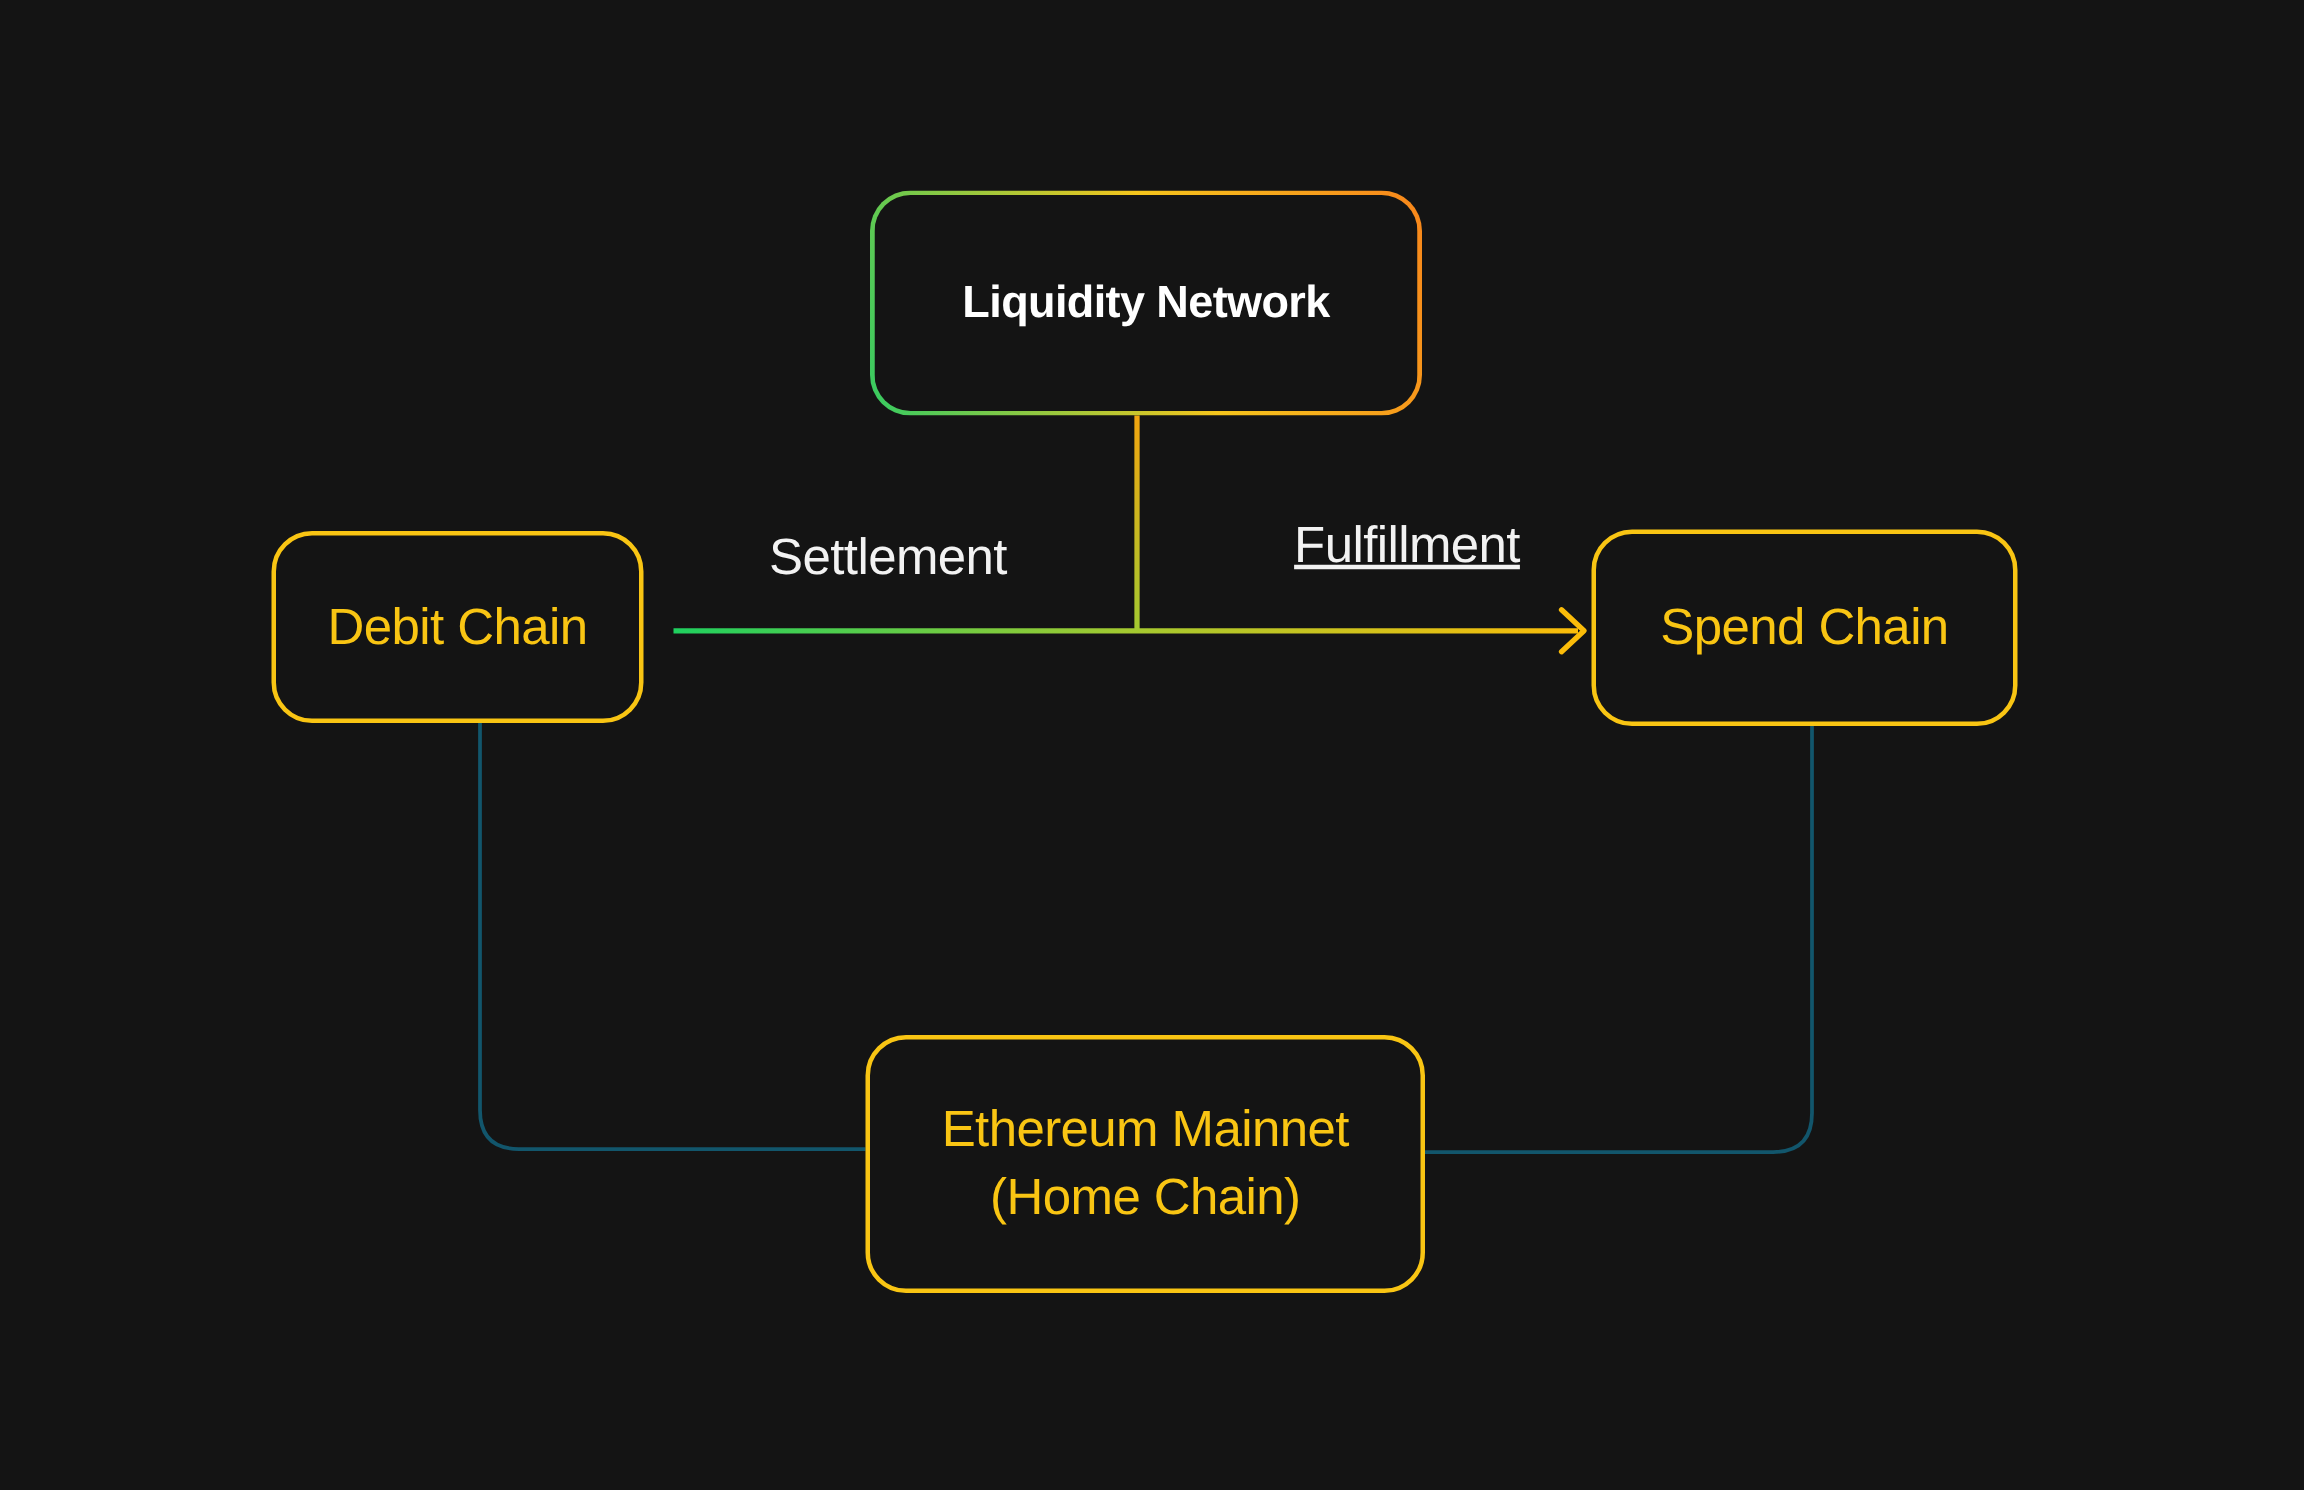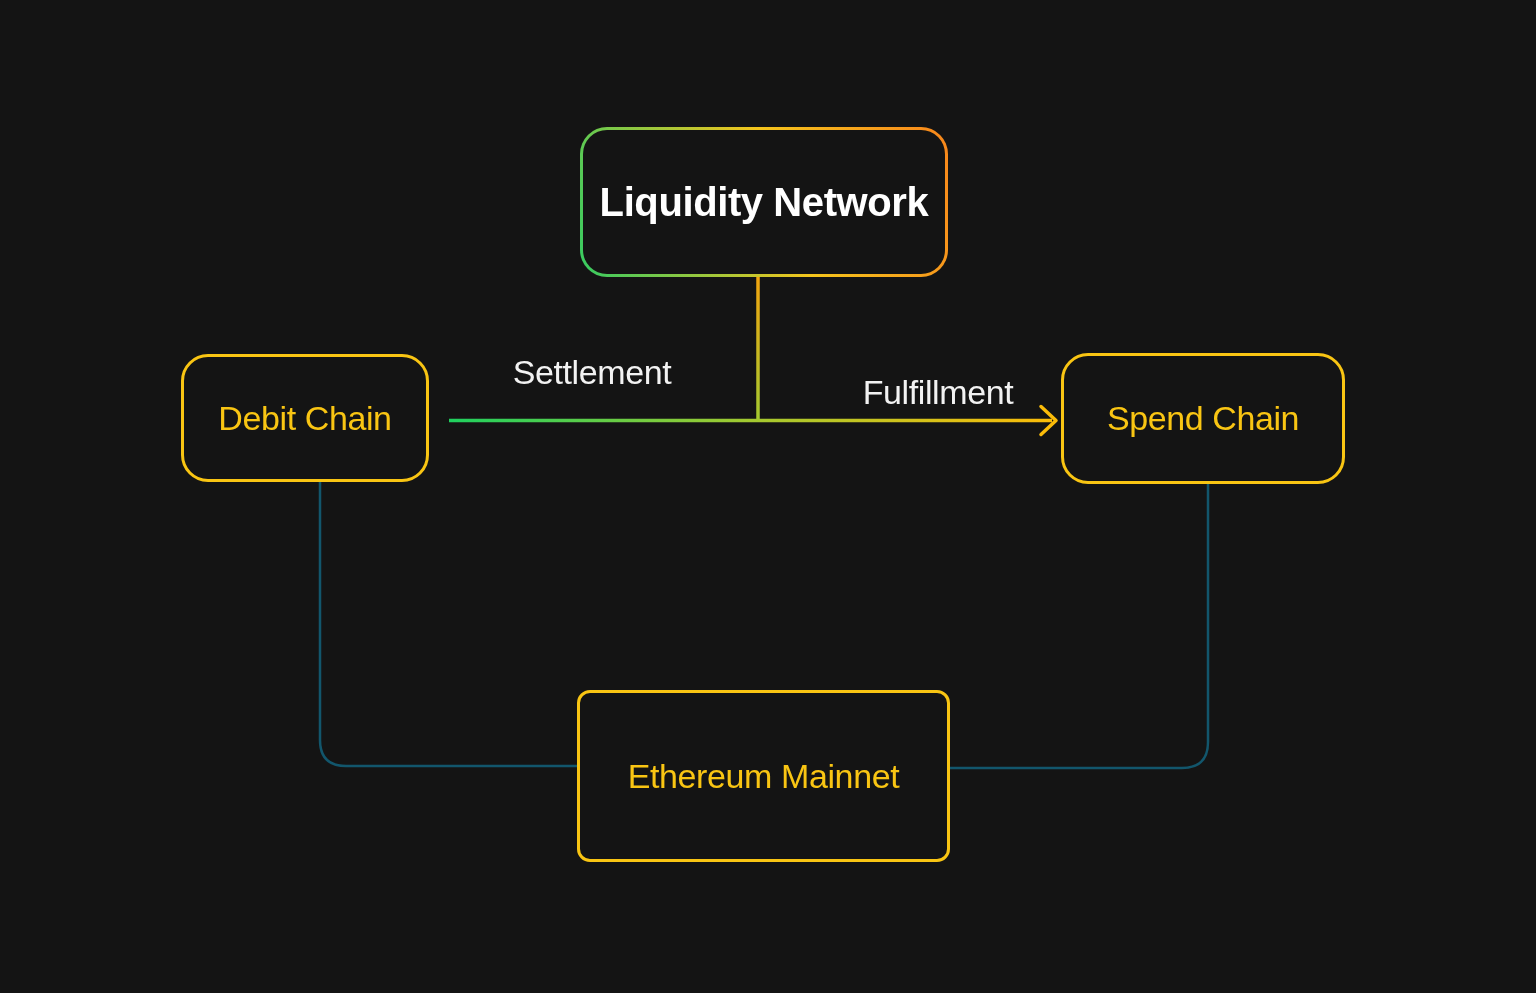--- a/index.html
+++ b/index.html
@@ -37,39 +37,39 @@
     color: #F9C513;
     font-size: 34px;
     font-weight: 400;
   }
   .node-gradient {
     border: 3px solid transparent;
     background:
       linear-gradient(#141414, #141414) padding-box,
       linear-gradient(70deg, #35CB62 0%, #F5C51C 55%, #F8861B 100%) border-box;
     color: #FFFFFF;
-    font-size: 40px;
+    font-size: 30px;
     font-weight: 700;
   }
   .node-liquidity { left: 580px; top: 127px; width: 368px; height: 150px; }
   .node-debit     { left: 181px; top: 354px; width: 248px; height: 128px; }
   .node-spend     { left: 1061px; top: 353px; width: 284px; height: 131px; }
-  .node-ethereum  { left: 577px; top: 690px; width: 373px; height: 172px; line-height: 45px; border-radius: 13px; }
+  .node-ethereum  { left: 577px; top: 690px; width: 373px; height: 172px; line-height: 45px; }
   .edge-label {
     position: absolute;
     transform: translate(-50%, -50%);
     color: #F2F2F2;
     font-size: 34px;
     font-weight: 400;
     letter-spacing: -0.4px;
     white-space: nowrap;
     text-align: center;
   }
   .edge-label-settlement { left: 592px; top: 372px; }
-  .edge-label-fulfillment { left: 938px; top: 392px; }
+  .edge-label-fulfillment { left: 938px; top: 364px; text-decoration: underline; }
 </style>
 </head>
 <body>
 
 <div class="canvas">
 
   <svg class="wires" viewBox="0 0 1536 993" xmlns="http://www.w3.org/2000/svg">
     <defs>
       <linearGradient id="gradH" gradientUnits="userSpaceOnUse" x1="449" y1="420" x2="1052" y2="420">
         <stop offset="0%" stop-color="#1FD05F"></stop>
@@ -100,19 +100,20 @@
   <div class="node node-yellow node-debit">
     <span>Debit Chain</span>
   </div>
 
   <div class="node node-yellow node-spend">
     <span>Spend Chain</span>
   </div>
 
   <div class="node node-yellow node-ethereum">
     <span>Ethereum Mainnet</span>
+    <span>(Home Chain)</span>
   </div>
 
   <div class="edge-label edge-label-settlement">Settlement</div>
 
   <div class="edge-label edge-label-fulfillment">Fulfillment</div>
 
 </div>
 
 </body></html>

